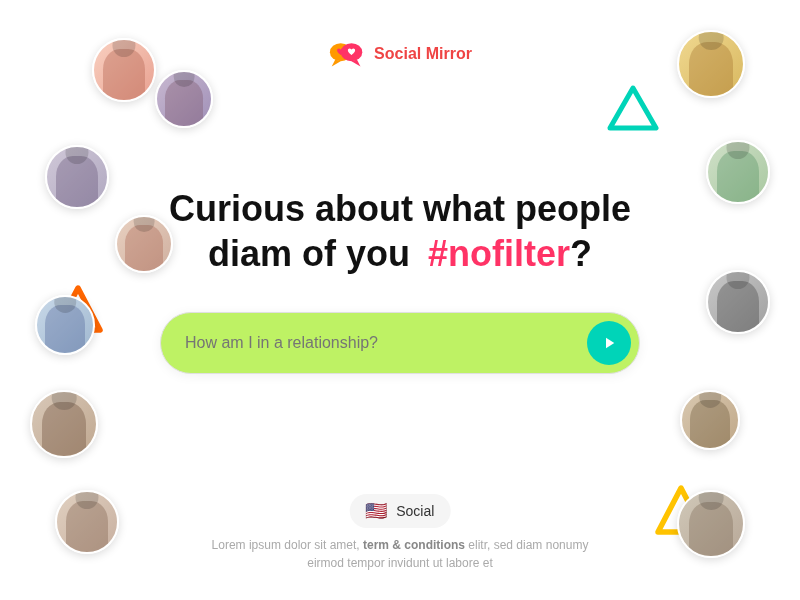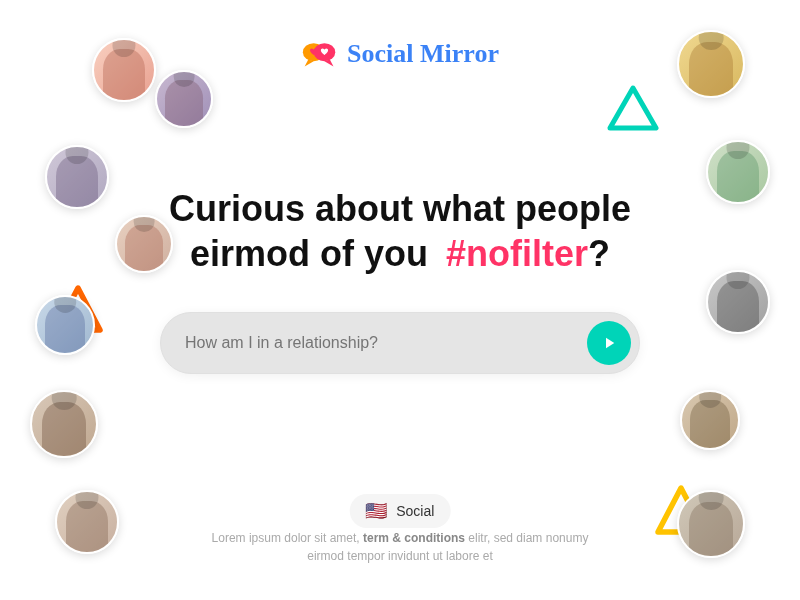--- a/index.html
+++ b/index.html
@@ -24,24 +24,23 @@
       gap: 10px;
       z-index: 10;
     }
 
     .logo-icon {
       width: 36px;
       height: 36px;
     }
 
     .logo-text {
-      font-size: 26px;
+      font-size: 16px;
       font-weight: 700;
-      color: #3b82f6;
-      font-family: Liberation Serif, serif;
+      color: #ef4444;
     }
 
     
     .main-content {
       position: absolute;
       top: 50%;
       left: 50%;
       transform: translate(-50%, -50%);
       text-align: center;
       width: 480px;
@@ -58,21 +57,21 @@
 
     .headline .highlight {
       color: #ff3366;
       margin-left: 8px;
     }
 
     
     .search-bar {
       display: flex;
       align-items: center;
-      background: #e5e5e5;
+      background: #bef264;
       border: 1.5px solid #e0e0e0;
       border-radius: 50px;
       padding: 8px 8px 8px 24px;
       gap: 8px;
       box-shadow: 0 2px 12px rgba(0,0,0,0.06);
     }
 
     .search-input {
       flex: 1;
       border: none;
@@ -118,21 +117,21 @@
       color: #333;
     }
 
     .flag-emoji {
       font-size: 18px;
     }
 
     
     .footer-text {
       position: absolute;
-      bottom: 35px;
+      bottom: 28px;
       left: 50%;
       transform: translateX(-50%);
       text-align: center;
       font-size: 12px;
       color: #aaa;
       width: 380px;
       line-height: 1.5;
     }
 
     .footer-text strong {
@@ -290,21 +289,21 @@
 <div class="av-circle av-12">
   <div class="av-inner">
       <div class="person-silhouette" style="background:rgba(120,100,80,0.35)"></div>
     </div>
 </div>
 
 <div class="main-content">
   <h1 class="headline">
     <span>Curious about what people</span><br>
     <span>
-      <span>eirmod of you </span><span class="highlight">#nofilter</span><span>?</span>
+      <span>diam of you </span><span class="highlight">#nofilter</span><span>?</span>
     </span>
   </h1>
 
   <div class="search-bar">
     <input type="text" class="search-input" placeholder="How am I in a relationship?" style="">
     <button class="search-button">
       <svg viewBox="0 0 24 24" xmlns="http://www.w3.org/2000/svg">
         <path d="M8 5v14l11-7z"></path>
       </svg>
     </button>

